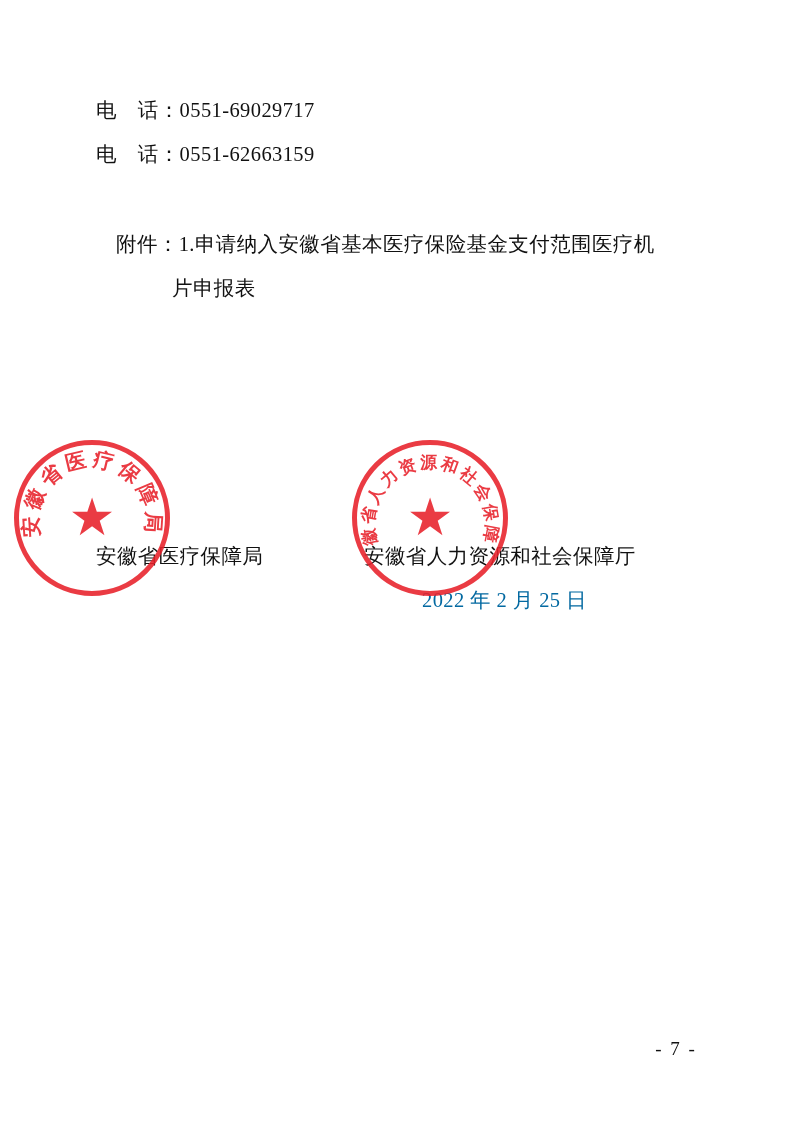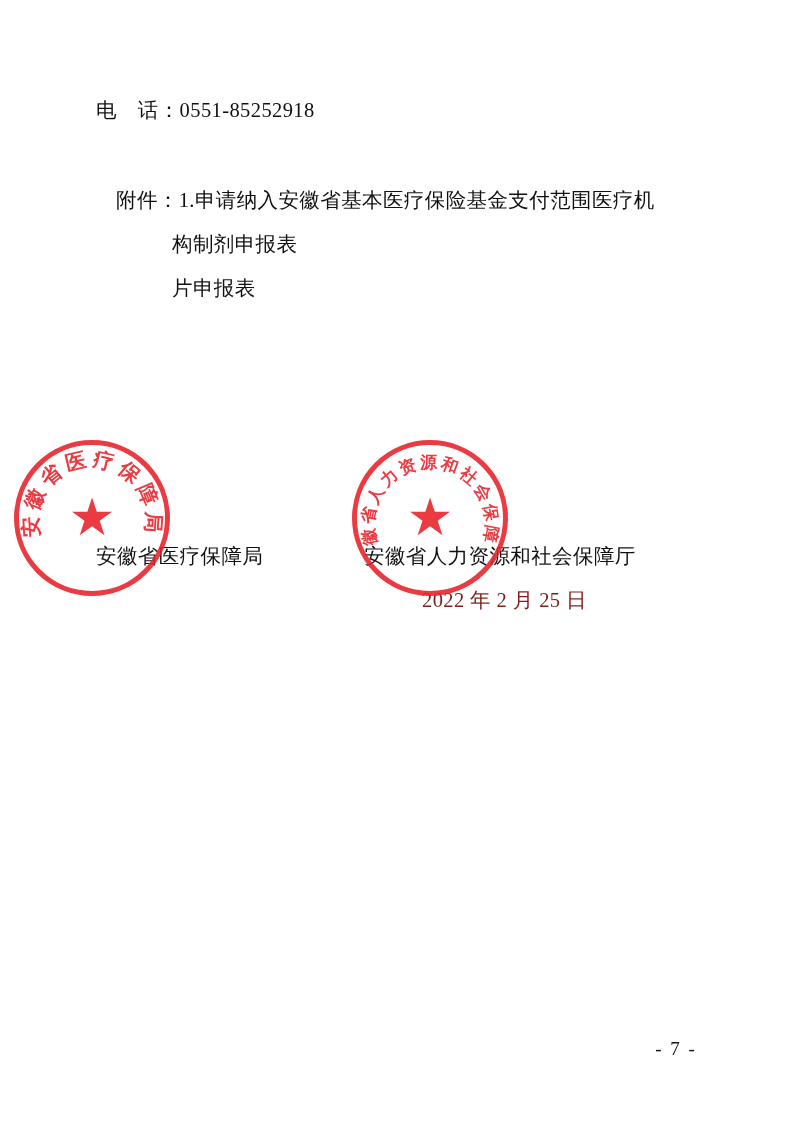--- a/index.html
+++ b/index.html
@@ -79,21 +79,21 @@
     white-space: pre;
     color: #111;
   }
   .sign-date {
     position: absolute;
     left: 326px;
     top: 66px;
     font-size: 20.5px;
     letter-spacing: 0.4px;
     white-space: pre;
-    color: #7f1d1d;
+    color: #0369a1;
   }
 
   
   .seal {
     position: absolute;
     width: 156px;
     height: 156px;
     border-radius: 50%;
     border: 5px solid #e8202a;
     box-sizing: border-box;
@@ -133,27 +133,27 @@
   }
   .page-number span { display: inline-block; margin-left: 560px; }
 </style>
 </head>
 <body>
 
 <div class="page">
 
   <div class="doc-body">
 
-    <div class="para">电　话：0551-85252918</div>
+    <div class="para">电　话：0551-69029717</div>
+    <div class="para">电　话：0551-62663159</div>
 
     <div class="spacer"></div>
 
     <div class="attach-block">
       <div class="attach-line indent-1"><span>附件：1.</span><span>申请纳入安徽省基本医疗保险基金支付范围医疗机</span></div>
-      <div class="attach-line indent-3">构制剂申报表</div>
       <div class="attach-line indent-3">片申报表</div>
     </div>
 
   </div>
 
   <div class="sign-area">
     <div class="sign-left">安徽省医疗保障局</div>
     <div class="sign-right">安徽省人力资源和社会保障厅</div>
     <div class="sign-date">2022 年 2 月 25 日</div>
   </div>

